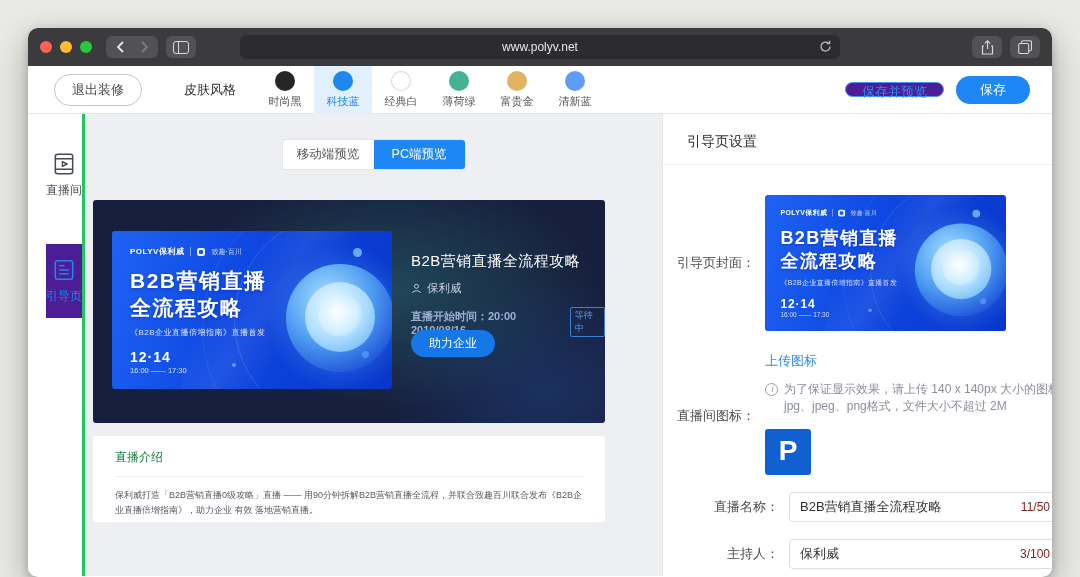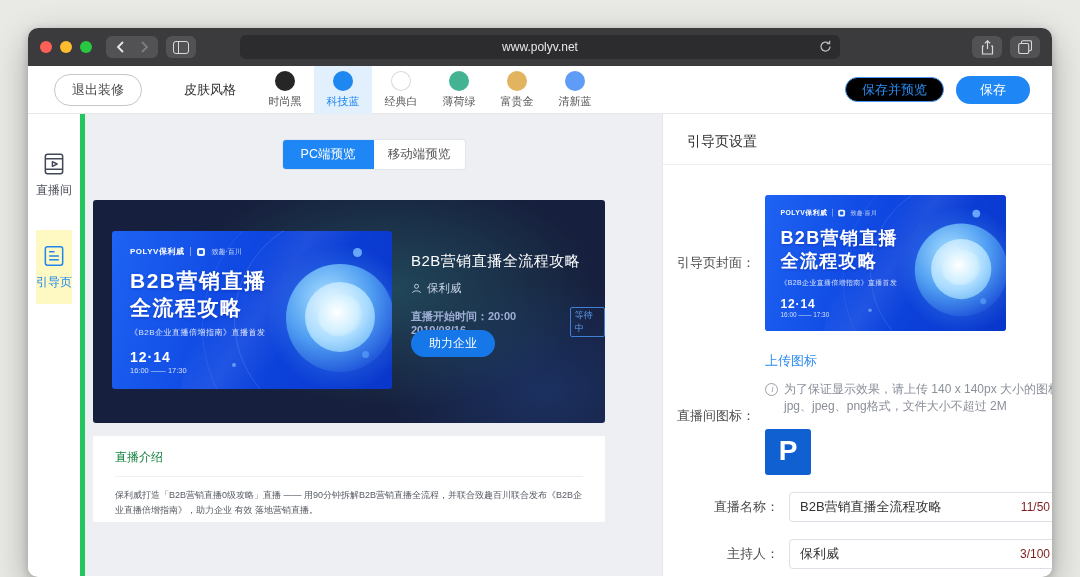--- a/index.html
+++ b/index.html
@@ -24,30 +24,30 @@
   .toolbar{height:48px;background:#fff;border-bottom:1px solid #e7e7e7;display:flex;align-items:center;}
   .exitbtn{margin-left:26px;border:1px solid #c6c6c6;color:#4a4a4a;background:#fff;font-size:13px;padding:6px 17px;border-radius:16px;cursor:pointer;}
   .skinlabel{margin-left:42px;font-size:13px;color:#333;}
   .swatches{display:flex;margin-left:20px;height:48px;}
   .swatch{width:58px;height:48px;display:flex;flex-direction:column;align-items:center;justify-content:center;cursor:pointer;}
   .swatch .dot{width:20px;height:20px;border-radius:50%;}
   .swatch .sname{font-size:11px;color:#555;margin-top:3px;}
   .swatch.sel{background:#e2f0fe;}
   .swatch.sel .sname{color:#1e87f0;}
   .tspacer{flex:1;}
-  .savepreview{border:1px solid #4a97f3;color:#2a8cf2;background:#000000;font-size:13px;height:25px;padding:0 16px;border-radius:15px;margin-right:12px;cursor:pointer;}
+  .savepreview{border:1px solid #4a97f3;color:#2a8cf2;background:#4c1d95;font-size:13px;height:15px;padding:0 16px;border-radius:15px;margin-right:12px;cursor:pointer;}
   .savebtn{border:none;background:#1f87f5;color:#fff;font-size:13px;height:28px;padding:0 24px;border-radius:15px;margin-right:22px;cursor:pointer;}
 
   
   .bodyrow{display:flex;height:462px;}
-  .sidebar{width:57px;background:#fff;border-right:5px solid #22c55e;display:flex;flex-direction:column;align-items:center;}
+  .sidebar{width:57px;background:#fff;border-right:3px solid #22c55e;display:flex;flex-direction:column;align-items:flex-end;}
   .side-item{display:flex;flex-direction:column;align-items:center;padding:13px 0;cursor:pointer;}
   .side-item .slabel{font-size:12px;color:#4a4f58;margin-top:5px;}
   .side-item.first{margin-top:24px;}
-  .side-item.sel{background:#fef9c3;margin-top:18px;}
+  .side-item.sel{background:#4c1d95;margin-top:32px;}
   .side-item.sel .slabel{color:#1e87f0;}
 
   .main{flex:1;background:#edeff3;position:relative;overflow:hidden;}
   .tabs{display:flex;width:182px;margin:26px auto 0;border-radius:3px;overflow:hidden;box-shadow:0 0 0 1px #e2e4e8;}
   .tab{flex:1;height:29px;display:flex;align-items:center;justify-content:center;font-size:12.5px;cursor:pointer;}
   .tab.plain{background:#fff;color:#555;}
   .tab.active{background:#1f87f5;color:#fff;}
 
   .p-panel{position:relative;margin:31px 0 0 8px;width:512px;height:223px;border-radius:3px;background-color:#161f3d;
     background-image:radial-gradient(ellipse 300px 170px at 58% 40%,rgba(44,112,118,.50),rgba(22,31,61,0) 70%),
@@ -228,22 +228,22 @@
                 <line x1="7.5" y1="12" x2="16.5" y2="12" stroke="#1e87f0" stroke-width="1.4"></line>
                 <line x1="7.5" y1="15.5" x2="16.5" y2="15.5" stroke="#1e87f0" stroke-width="1.4"></line>
               </svg>
           </span>
           <span class="slabel">引导页</span>
         </div>
       </div>
 
       <div class="main">
         <div class="tabs">
+          <div class="tab plain">移动端预览</div>
           <div class="tab active">PC端预览</div>
-          <div class="tab plain">移动端预览</div>
         </div>
 
         <div class="p-panel">
           <div class="banner" style="position:absolute;left:19px;top:31px;">
             <div class="b-rings">
               <i class="orb2"></i>
                 <i class="orb1"></i>
                 <i class="bglow"></i>
                 <i class="t1"></i>
                 <i class="t2"></i>

